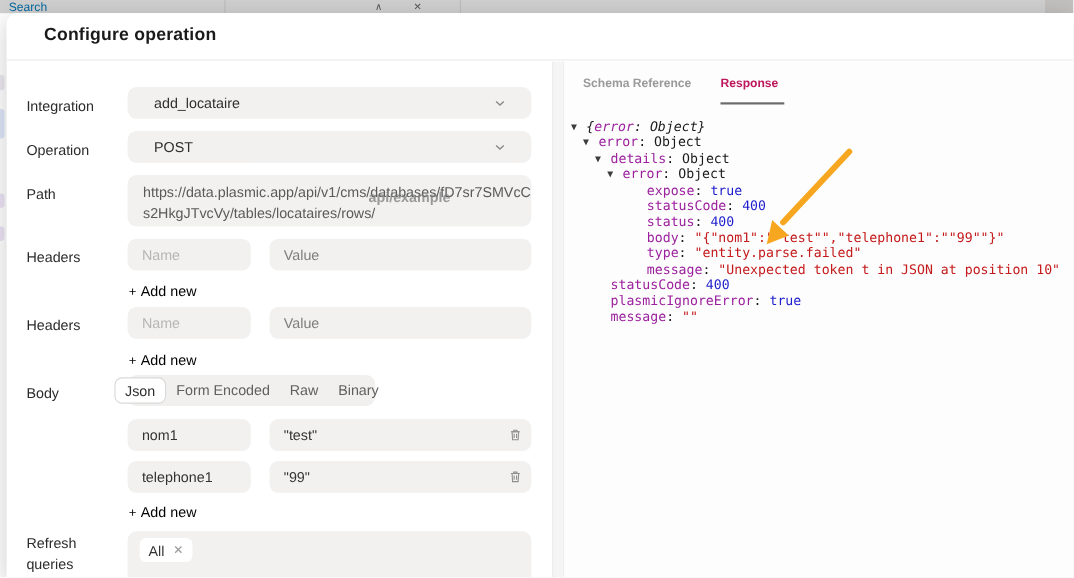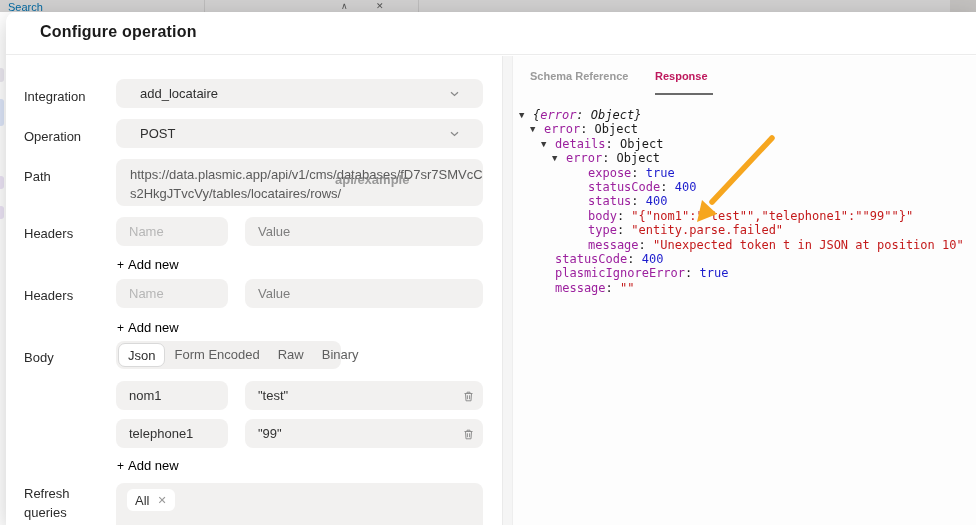--- a/index.html
+++ b/index.html
@@ -33,21 +33,21 @@
   .ghost { position:absolute; left:329px; top:160px; font-size:13px; color:#7c7c7c; font-weight:bold; opacity:.75; }
   input.cell { border:none; outline:none; background:#f2f1f0; border-radius:8px; height:29px; padding:0 13px; font-size:13px; color:#333; font-family:"Liberation Sans", sans-serif; }
   input.cell.name { position:absolute; left:110px; width:112px; }
   input.cell.value { position:absolute; left:239px; width:238px; }
   input.cell.name::placeholder { color:#b6b6b6; }
   input.cell.value::placeholder { color:#7e7e7e; }
   .addnew { position:absolute; left:111px; font-size:13px; color:#000000; cursor:pointer; }
   .addnew .plus { font-size:12px; margin-right:4px; }
   .trash { position:absolute; left:456px; width:14px; height:14px; cursor:pointer; }
   
-  .seg-tabs { position:absolute; left:110px; top:329px; width:225px; height:28px; background:#f1f0ef; border-radius:8px; display:flex; align-items:center; padding:2px; }
+  .seg-tabs { position:absolute; left:110px; top:329px; width:225px; height:28px; background:#f1f0ef; border-radius:8px; display:flex; align-items:center; padding:2px;justify-content:center; }
   .seg-tab { padding:0 9px; height:24px; line-height:24px; font-size:13px; color:#5f5f5f; border-radius:7px; cursor:pointer; white-space:nowrap; }
   .seg-tab.active { background:#ffffff; border:1px solid #d9d9d9; color:#2d2d2d; }
   
   .refreshbox { position:absolute; left:110px; top:471px; width:367px; height:50px; background:#f2f1f0; border-radius:8px; }
   .chip { position:absolute; left:11px; top:6px; height:22px; background:#ffffff; border-radius:6px; display:flex; align-items:center; padding:0 8px; font-size:13px; color:#333; }
   .chip .x { margin-left:8px; color:#999; font-size:11px; cursor:pointer; }
   
   .divband { position:absolute; left:496px; top:44px; width:11px; height:469px; background:#f5f5f5; border-left:1px solid #eaeaea; border-right:1px solid #eeeeee; }
   .rpane { position:absolute; left:507px; top:44px; right:0; bottom:0; background:#fdfdfd; }
   .rtab { position:absolute; top:14px; font-size:11px; font-weight:600; cursor:pointer; }

